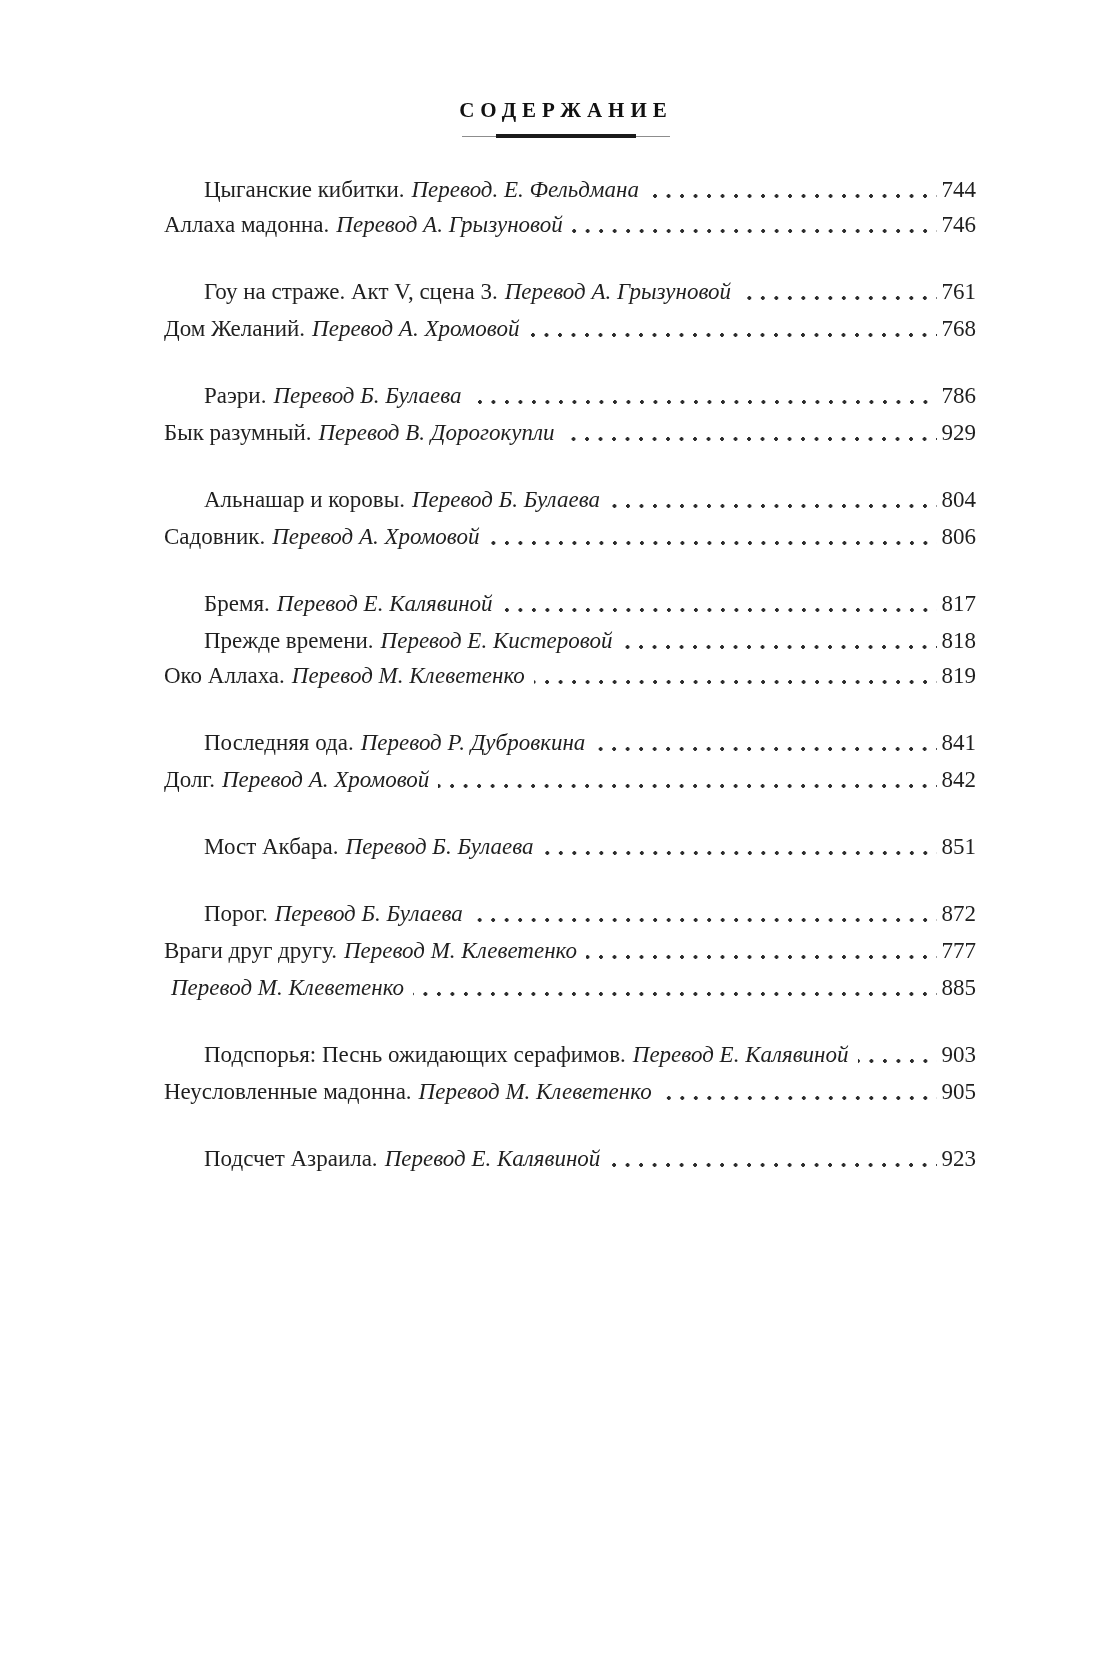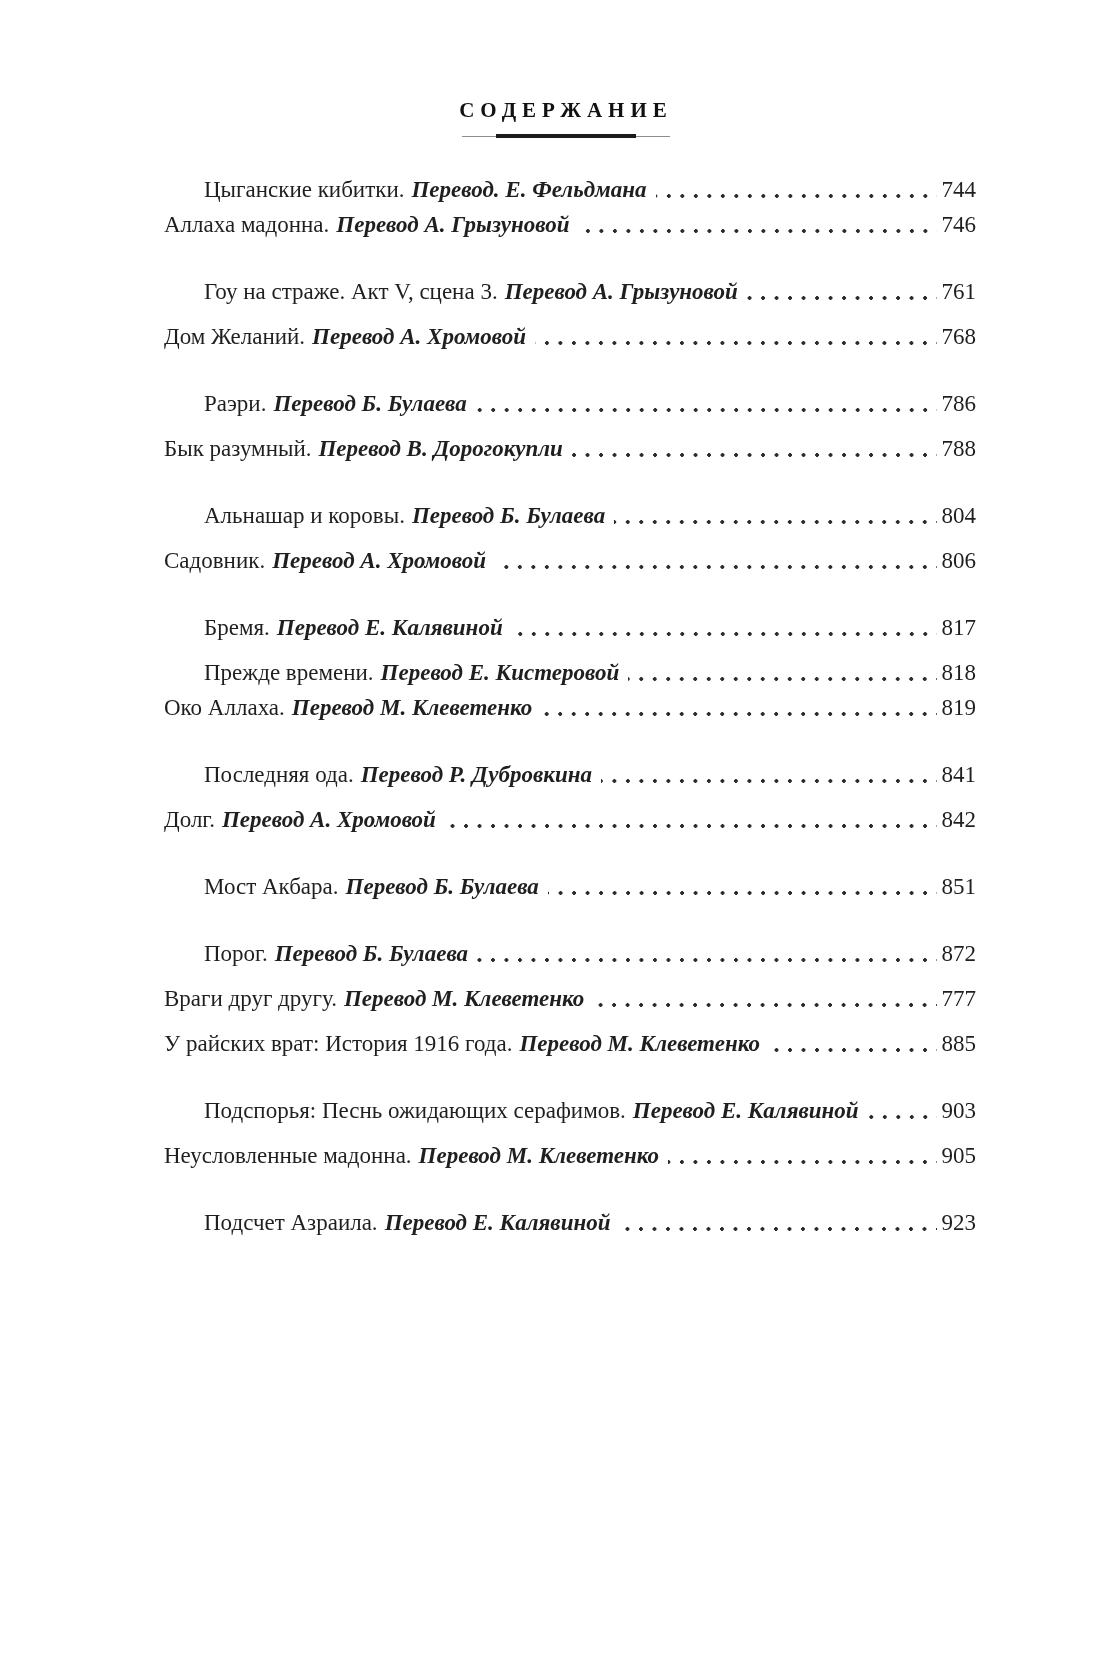--- a/index.html
+++ b/index.html
@@ -61,30 +61,29 @@
   }
   .toc-row {
     display: flex;
     align-items: baseline;
   }
   .toc-row.indent {
     padding-left: 40px;
     margin-top: 32px;
   }
   .toc-row.gap {
-    margin-top: 10px;
+    margin-top: 2px;
   }
   .t-title {
     white-space: nowrap;
   }
   .t-translator {
     font-style: italic;
     margin-left: 7px;
     white-space: nowrap;
-    font-weight: bold;
   }
   .leader {
     flex: 1 1 auto;
     min-width: 14px;
     align-self: flex-end;
     height: 4px;
     margin: 0 5px 9px 9px;
     background-image: radial-gradient(circle at 2px 2px, #2b2b2b 1.6px, rgba(0,0,0,0) 2.1px);
     background-size: 13.5px 4px;
     background-repeat: repeat-x;
@@ -135,21 +134,21 @@
       <div class="toc-row indent">
       <span class="t-title">Раэри.</span>
       <span class="t-translator">Перевод Б. Булаева</span>
       <span class="leader"></span>
       <span class="t-page">786</span>
     </div>
       <div class="toc-row gap">
       <span class="t-title">Бык разумный.</span>
       <span class="t-translator">Перевод В. Дорогокупли</span>
       <span class="leader"></span>
-      <span class="t-page">788</span>
+      <span class="t-page">929</span>
     </div>
       <div class="toc-row indent">
       <span class="t-title">Альнашар и коровы.</span>
       <span class="t-translator">Перевод Б. Булаева</span>
       <span class="leader"></span>
       <span class="t-page">804</span>
     </div>
       <div class="toc-row gap">
       <span class="t-title">Садовник.</span>
       <span class="t-translator">Перевод А. Хромовой</span>
@@ -198,21 +197,20 @@
       <span class="leader"></span>
       <span class="t-page">872</span>
     </div>
       <div class="toc-row gap">
       <span class="t-title">Враги друг другу.</span>
       <span class="t-translator">Перевод М. Клеветенко</span>
       <span class="leader"></span>
       <span class="t-page">777</span>
     </div>
       <div class="toc-row gap">
-      <span class="t-title">У райских врат: История 1916 года.</span>
       <span class="t-translator">Перевод М. Клеветенко</span>
       <span class="leader"></span>
       <span class="t-page">885</span>
     </div>
       <div class="toc-row indent">
       <span class="t-title">Подспорья: Песнь ожидающих серафимов.</span>
       <span class="t-translator">Перевод Е. Калявиной</span>
       <span class="leader"></span>
       <span class="t-page">903</span>
     </div>

